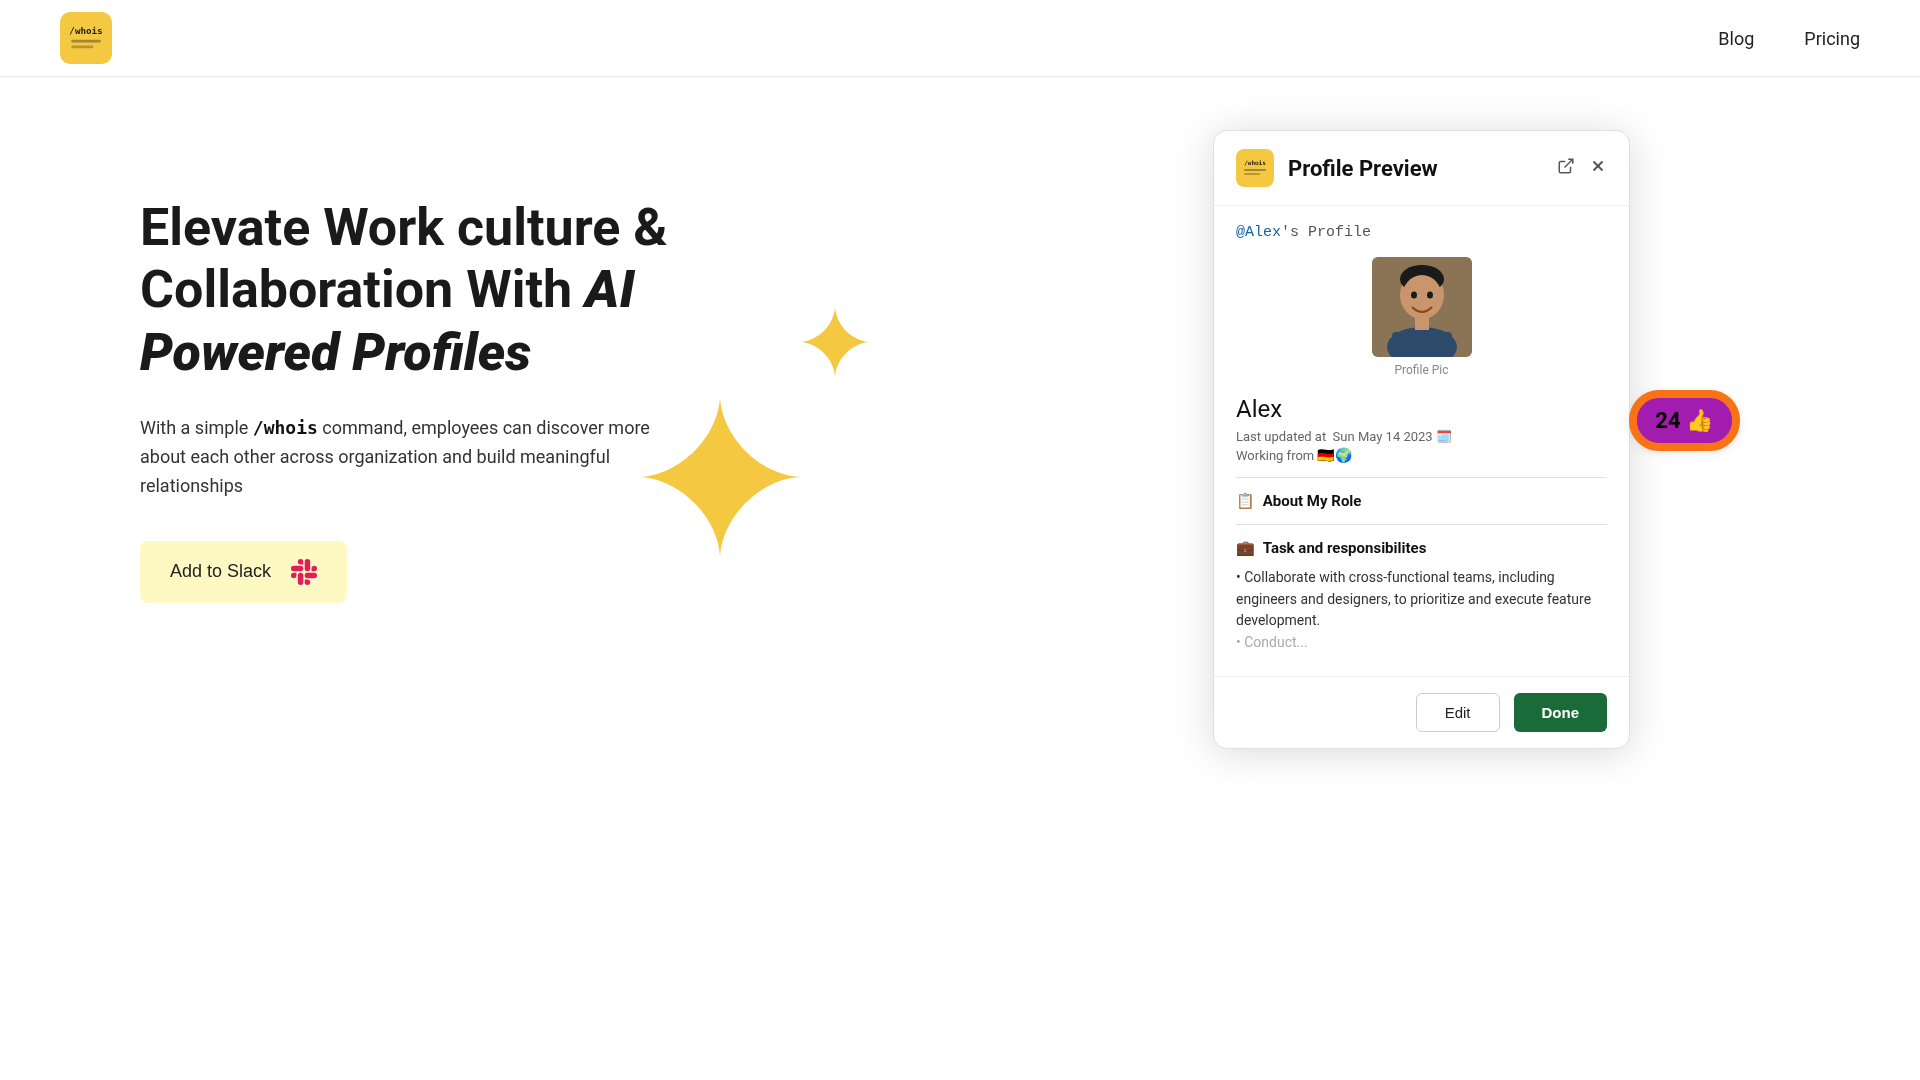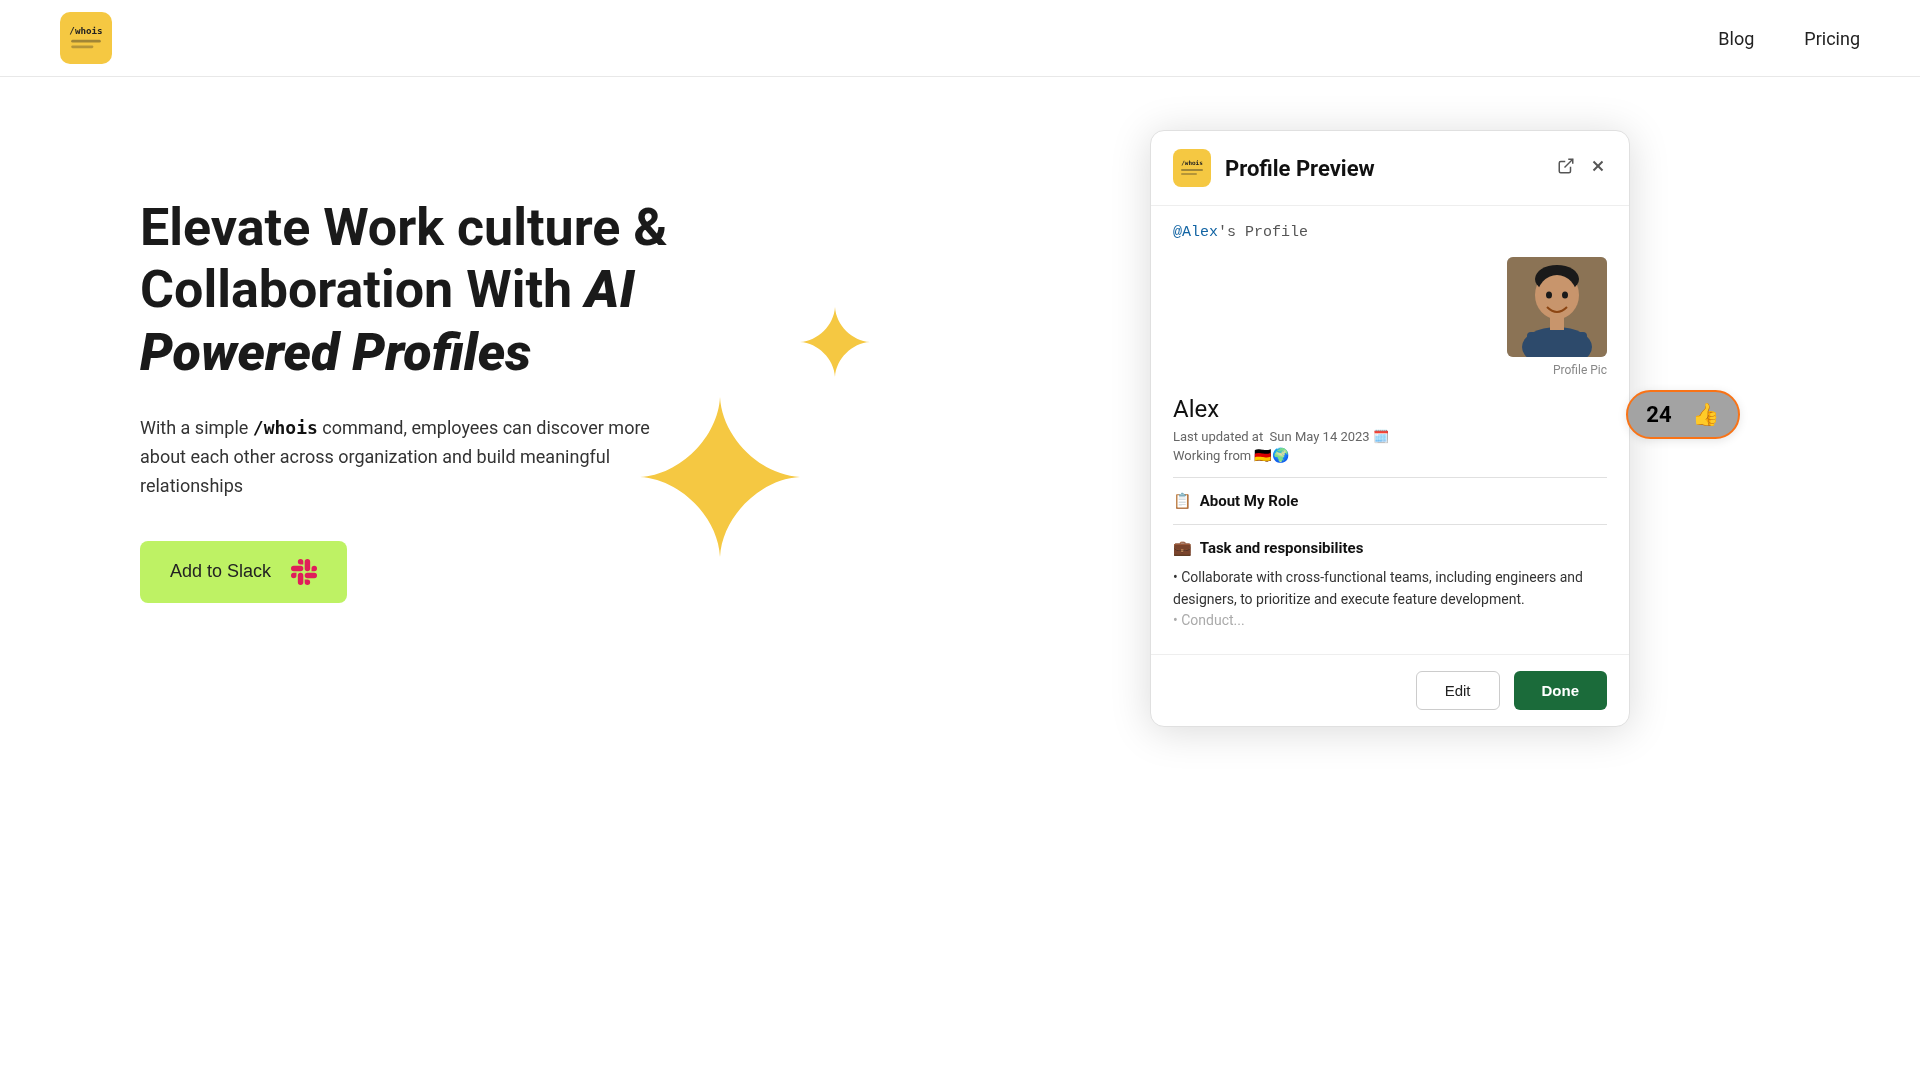--- a/index.html
+++ b/index.html
@@ -82,21 +82,21 @@
     }
     .hero-desc .command {
       font-family: monospace;
       font-weight: 700;
       color: #111;
     }
     .add-to-slack-btn {
       display: inline-flex;
       align-items: center;
       gap: 20px;
-      background: #bef264;
+      background: #fef9c3;
       border: none;
       border-radius: 8px;
       padding: 18px 30px;
       font-size: 18px;
       font-weight: 500;
       color: #222;
       cursor: pointer;
     }
     .slack-icon {
       width: 26px;
@@ -110,21 +110,21 @@
       top: 200px;
       width: 300px;
       height: 400px;
     }
 
     
     .profile-preview-card {
       position: absolute;
       right: 290px;
       top: 130px;
-      width: 480px;
+      width: 417px;
       background: #fff;
       border-radius: 14px;
       box-shadow: 0 4px 40px rgba(0,0,0,0.15);
       border: 1px solid #e0e0e0;
       overflow: hidden;
       z-index: 20;
     }
     .card-header {
       display: flex;
       align-items: center;
@@ -171,21 +171,21 @@
       margin-bottom: 16px;
       font-family: Liberation Mono, monospace;
     }
     .profile-mention .mention {
       color: #1264a3;
       font-weight: 500;
     }
     .profile-pic-area {
       display: flex;
       flex-direction: column;
-      align-items: flex-end;
+      align-items: center;
       margin-bottom: 18px;
     }
     .profile-pic {
       width: 100px;
       height: 100px;
       border-radius: 6px;
       background: #ccc;
       overflow: hidden;
       margin-bottom: 6px;
     }
@@ -255,29 +255,29 @@
       color: #ffffff;
       cursor: pointer;
       font-weight: 600;
     }
 
     
     .reaction-badge {
       position: absolute;
       right: 180px;
       top: 390px;
-      background: #a3a3a3;
-      border: 2px solid #f97316;
+      background: #a21caf;
+      border: 8px solid #f97316;
       border-radius: 30px;
       padding: 10px 18px;
       font-size: 22px;
       font-weight: 700;
       display: flex;
       align-items: center;
-      gap: 21px;
+      gap: 6px;
       z-index: 30;
       box-shadow: 0 2px 10px rgba(0,0,0,0.1);
     }
     .person-svg {
       width: 100%;
       height: 100%;
     }
   </style>
 </head>
 <body>

